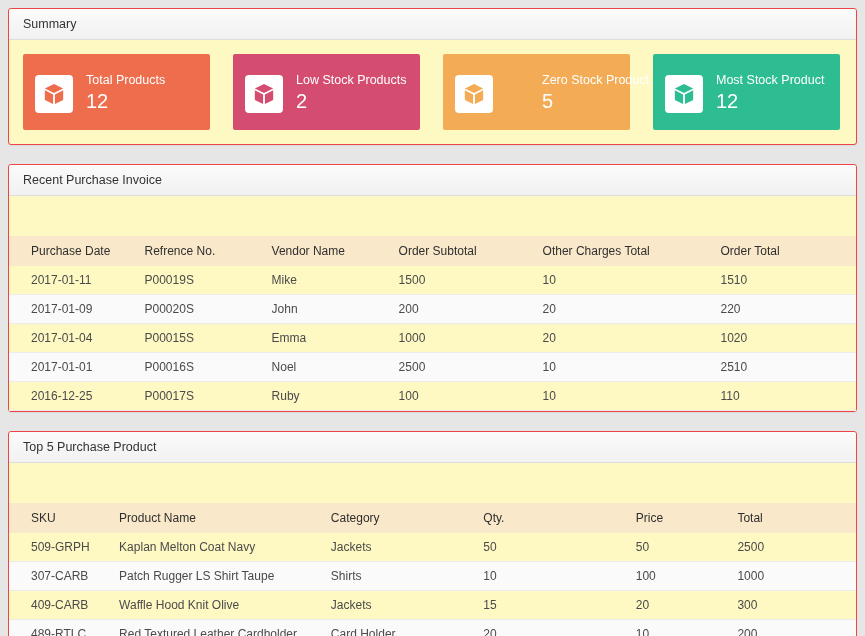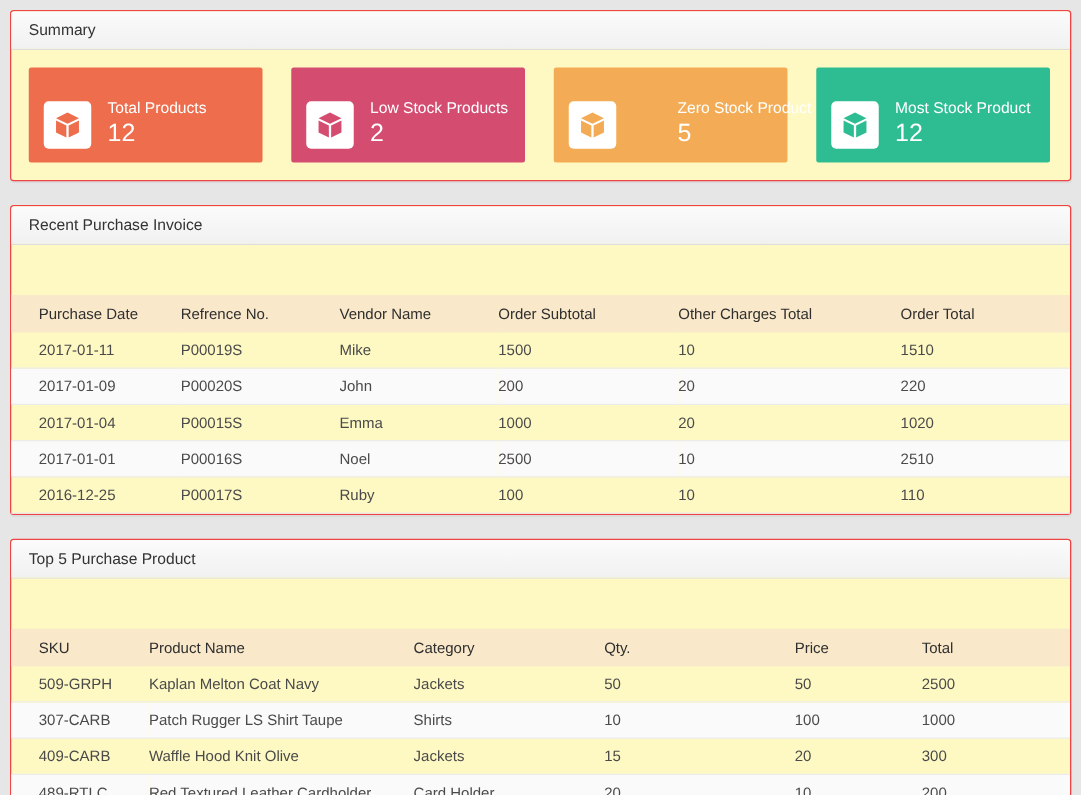--- a/index.html
+++ b/index.html
@@ -30,22 +30,22 @@
     padding: 14px;
     display: flex;
     flex-wrap: wrap;
     gap: 16px 23px;
   }
   .stat-card {
     width: 187px;
     height: 76px;
     border-radius: 2px;
     display: flex;
-    align-items: flex-end;
-    padding: 11px 12px;
+    align-items: center;
+    padding: 0 12px;
     color: #fff;
     cursor: pointer;
   }
   .card-icon {
     width: 38px;
     height: 38px;
     min-width: 38px;
     background: #fff;
     border-radius: 4px;
     display: flex;

